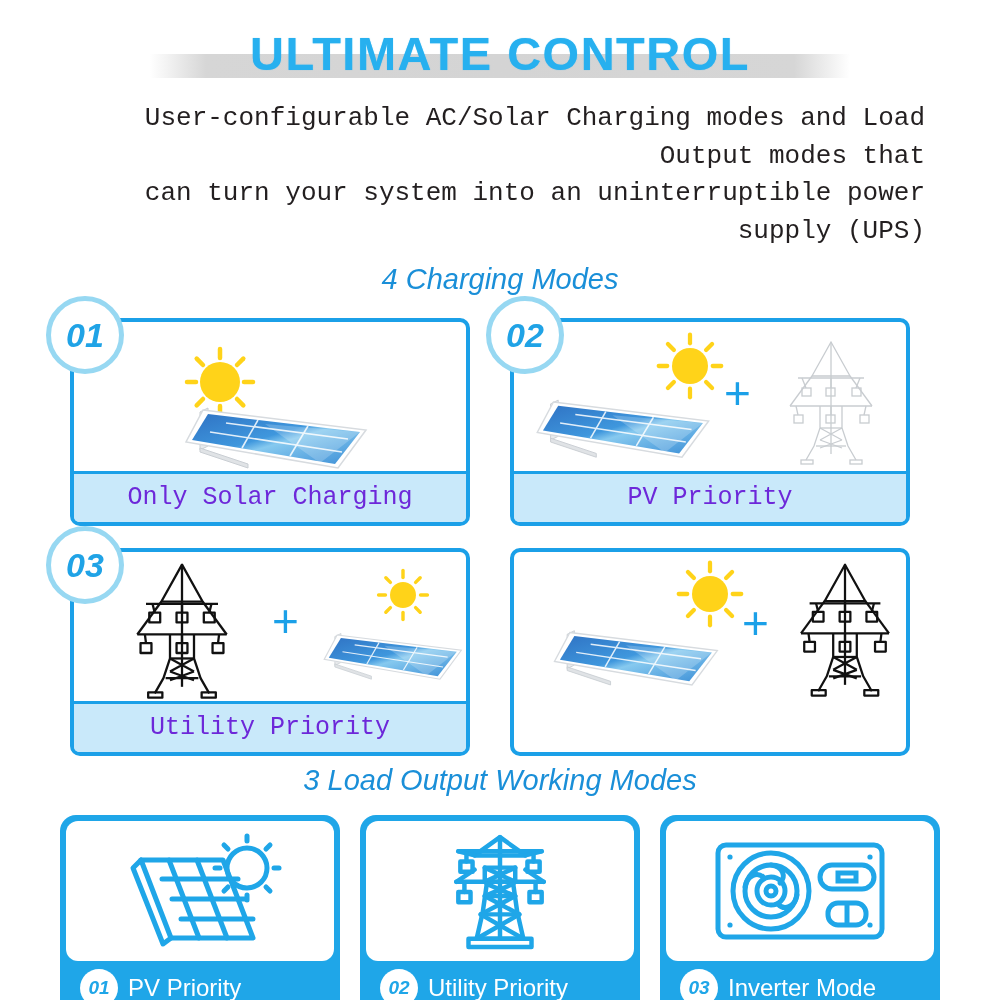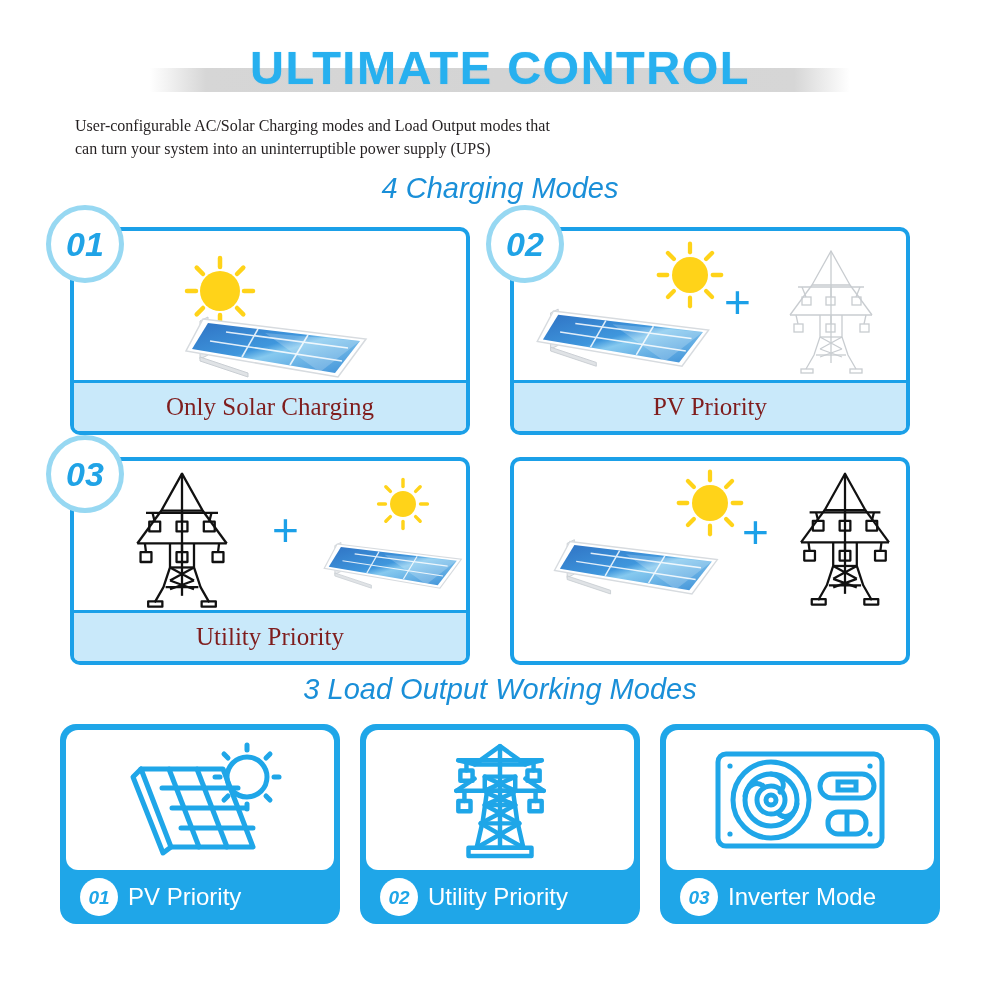--- a/index.html
+++ b/index.html
@@ -11,22 +11,22 @@
     height: 1000px;
     background: #ffffff;
     font-family: "Liberation Sans", sans-serif;
     overflow: hidden;
     position: relative;
   }
 
   
   .header {
     position: relative;
-    padding-top: 36px;
-    text-align: left;
+    padding-top: 22px;
+    text-align: right;
   }
   .title-wrap {
     position: relative;
     height: 62px;
     display: flex;
     align-items: center;
     justify-content: center;
   }
   .title-band {
     position: absolute;
@@ -50,24 +50,24 @@
     font-weight: bold;
     color: #27b0ef;
     letter-spacing: 1.5px;
     font-family: "Liberation Sans", sans-serif;
     line-height: 1;
     text-shadow: 0 0 1px rgba(39,176,239,0.6);
   }
   .subtitle {
     margin: 16px auto 0 auto;
     width: 850px;
-    font-size: 16px;
+    font-size: 26px;
     line-height: 1.45;
     color: #231f20;
-    font-family: Liberation Serif, serif;
+    font-family: Liberation Mono, monospace;
   }
 
   
   .section-heading {
     text-align: center;
     font-size: 29px;
     font-style: italic;
     font-weight: normal;
     color: #1a8fd8;
     margin: 12px 0 0 0;
@@ -129,22 +129,22 @@
     height: 48px;
     background: #c9e9fa;
     border-top: 3px solid #1ba0e8;
     display: flex;
     align-items: center;
     justify-content: center;
     border-radius: 0 0 5px 5px;
   }
   .card-footer span {
     font-size: 25px;
-    color: #7f1d1d;
-    font-family: Liberation Serif, serif;
+    color: #6d28d9;
+    font-family: Liberation Mono, monospace;
   }
 
   
   .art-item { position: absolute; }
 
   
   .load-grid {
     margin: 18px auto 0 auto;
     width: 880px;
     display: grid;

